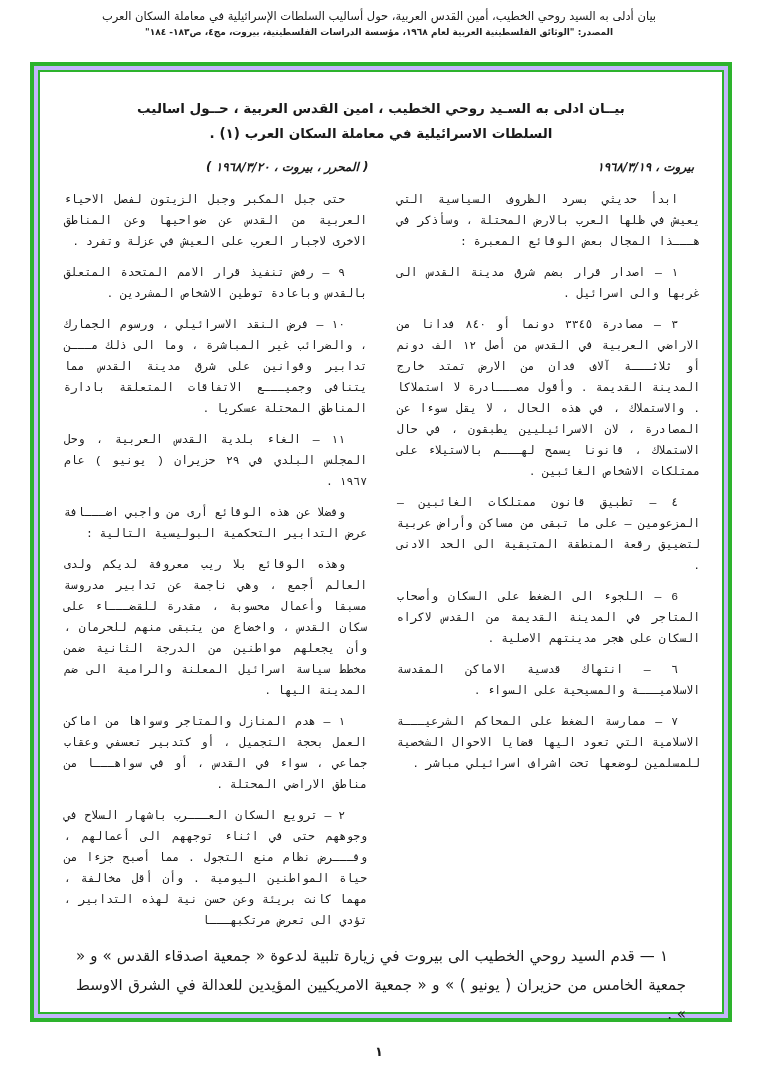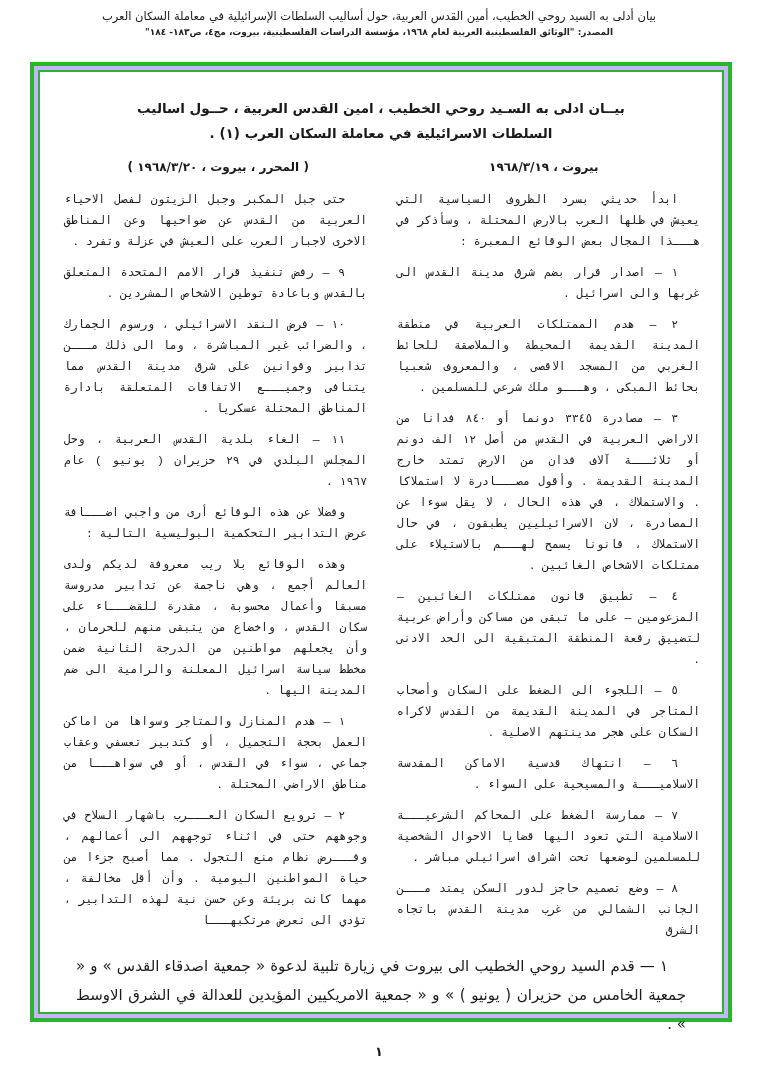--- a/index.html
+++ b/index.html
@@ -49,21 +49,21 @@
     line-height:1.85;
     margin:2px 8px 10px 8px;
   }
   .dates-row{
     display:flex;
     justify-content:space-between;
     font-weight:bold;
     font-size:12px;
     margin:4px 6px 16px 6px;
   }
-  .dates-row .date{ width:48%; text-align:center; }
+  .dates-row .date{ width:48%; text-align:right;font-style:italic; }
   .columns{
     display:flex;
     gap:30px;
     flex:0 0 auto;
   }
   .col{
     width:303px;
     font-size:11.4px;
     line-height:21px;
     text-align:justify;
@@ -108,27 +108,25 @@
 
     <div class="dates-row">
       <div class="date">بيروت ، ١٩٦٨/٣/١٩</div>
       <div class="date">( المحرر ، بيروت ، ١٩٦٨/٣/٢٠ )</div>
     </div>
 
     <div class="columns">
       <div class="col">
           <p>ابدأ حديثي بسرد الظروف السياسية التي يعيش في ظلها العرب بالارض المحتلة ، وسأذكر في هـــذا المجال بعض الوقائع المعبرة :</p>
           <p>١ — اصدار قرار بضم شرق مدينة القدس الى غربها والى اسرائيل .</p>
-          <p>٢ — هدم الممتلكات العربية في منطقة المدينة القديمة المحيطة والملاصقة للحائط الغربي من المسجد الاقصى ، والمعروف شعبيا بحائط المبكى ، وهـــو ملك شرعي للمسلمين .</p>
           <p>٣ — مصادرة ٣٣٤٥ دونما أو ٨٤٠ فدانا من الاراضي العربية في القدس من أصل ١٢ الف دونم أو ثلاثـــة آلاف فدان من الارض تمتد خارج المدينة القديمة . وأقول مصـــادرة لا استملاكا . والاستملاك ، في هذه الحال ، لا يقل سوءا عن المصادرة ، لان الاسرائيليين يطبقون ، في حال الاستملاك ، قانونا يسمح لهـــم بالاستيلاء على ممتلكات الاشخاص الغائبين .</p>
           <p>٤ — تطبيق قانون ممتلكات الغائبين — المزعومين — على ما تبقى من مساكن وأراض عربية لتضييق رقعة المنطقة المتبقية الى الحد الادنى .</p>
-          <p>٥ — اللجوء الى الضغط على السكان وأصحاب المتاجر في المدينة القديمة من القدس لاكراه السكان على هجر مدينتهم الاصلية .</p>
+          <p>6 — اللجوء الى الضغط على السكان وأصحاب المتاجر في المدينة القديمة من القدس لاكراه السكان على هجر مدينتهم الاصلية .</p>
           <p>٦ — انتهاك قدسية الاماكن المقدسة الاسلاميـــة والمسيحية على السواء .</p>
           <p>٧ — ممارسة الضغط على المحاكم الشرعيـــة الاسلامية التي تعود اليها قضايا الاحوال الشخصية للمسلمين لوضعها تحت اشراف اسرائيلي مباشر .</p>
-          <p>٨ — وضع تصميم حاجز لدور السكن يمتد مـــن الجانب الشمالي من غرب مدينة القدس باتجاه الشرق</p>
         </div>
       <div class="col">
           <p>حتى جبل المكبر وجبل الزيتون لفصل الاحياء العربية من القدس عن ضواحيها وعن المناطق الاخرى لاجبار العرب على العيش في عزلة وتفرد .</p>
           <p>٩ — رفض تنفيذ قرار الامم المتحدة المتعلق بالقدس وباعادة توطين الاشخاص المشردين .</p>
           <p>١٠ — فرض النقد الاسرائيلي ، ورسوم الجمارك ، والضرائب غير المباشرة ، وما الى ذلك مـــن تدابير وقوانين على شرق مدينة القدس مما يتنافى وجميـــع الاتفاقات المتعلقة بادارة المناطق المحتلة عسكريا .</p>
           <p>١١ — الغاء بلدية القدس العربية ، وحل المجلس البلدي في ٢٩ حزيران ( يونيو ) عام ١٩٦٧ .</p>
           <p>وفضلا عن هذه الوقائع أرى من واجبي اضـــافة عرض التدابير التحكمية البوليسية التالية :</p>
           <p>وهذه الوقائع بلا ريب معروفة لديكم ولدى العالم أجمع ، وهي ناجمة عن تدابير مدروسة مسبقا وأعمال محسوبة ، مقدرة للقضـــاء على سكان القدس ، واخضاع من يتبقى منهم للحرمان ، وأن يجعلهم مواطنين من الدرجة الثانية ضمن مخطط سياسة اسرائيل المعلنة والرامية الى ضم المدينة اليها .</p>
           <p>١ — هدم المنازل والمتاجر وسواها من اماكن العمل بحجة التجميل ، أو كتدبير تعسفي وعقاب جماعي ، سواء في القدس ، أو في سواهـــا من مناطق الاراضي المحتلة .</p>
           <p>٢ — ترويع السكان العـــرب باشهار السلاح في وجوههم حتى في اثناء توجههم الى أعمالهم ، وفـــرض نظام منع التجول . مما أصبح جزءا من حياة المواطنين اليومية . وأن أقل مخالفة ، مهما كانت بريئة وعن حسن نية لهذه التدابير ، تؤدي الى تعرض مرتكبهـــا</p>

